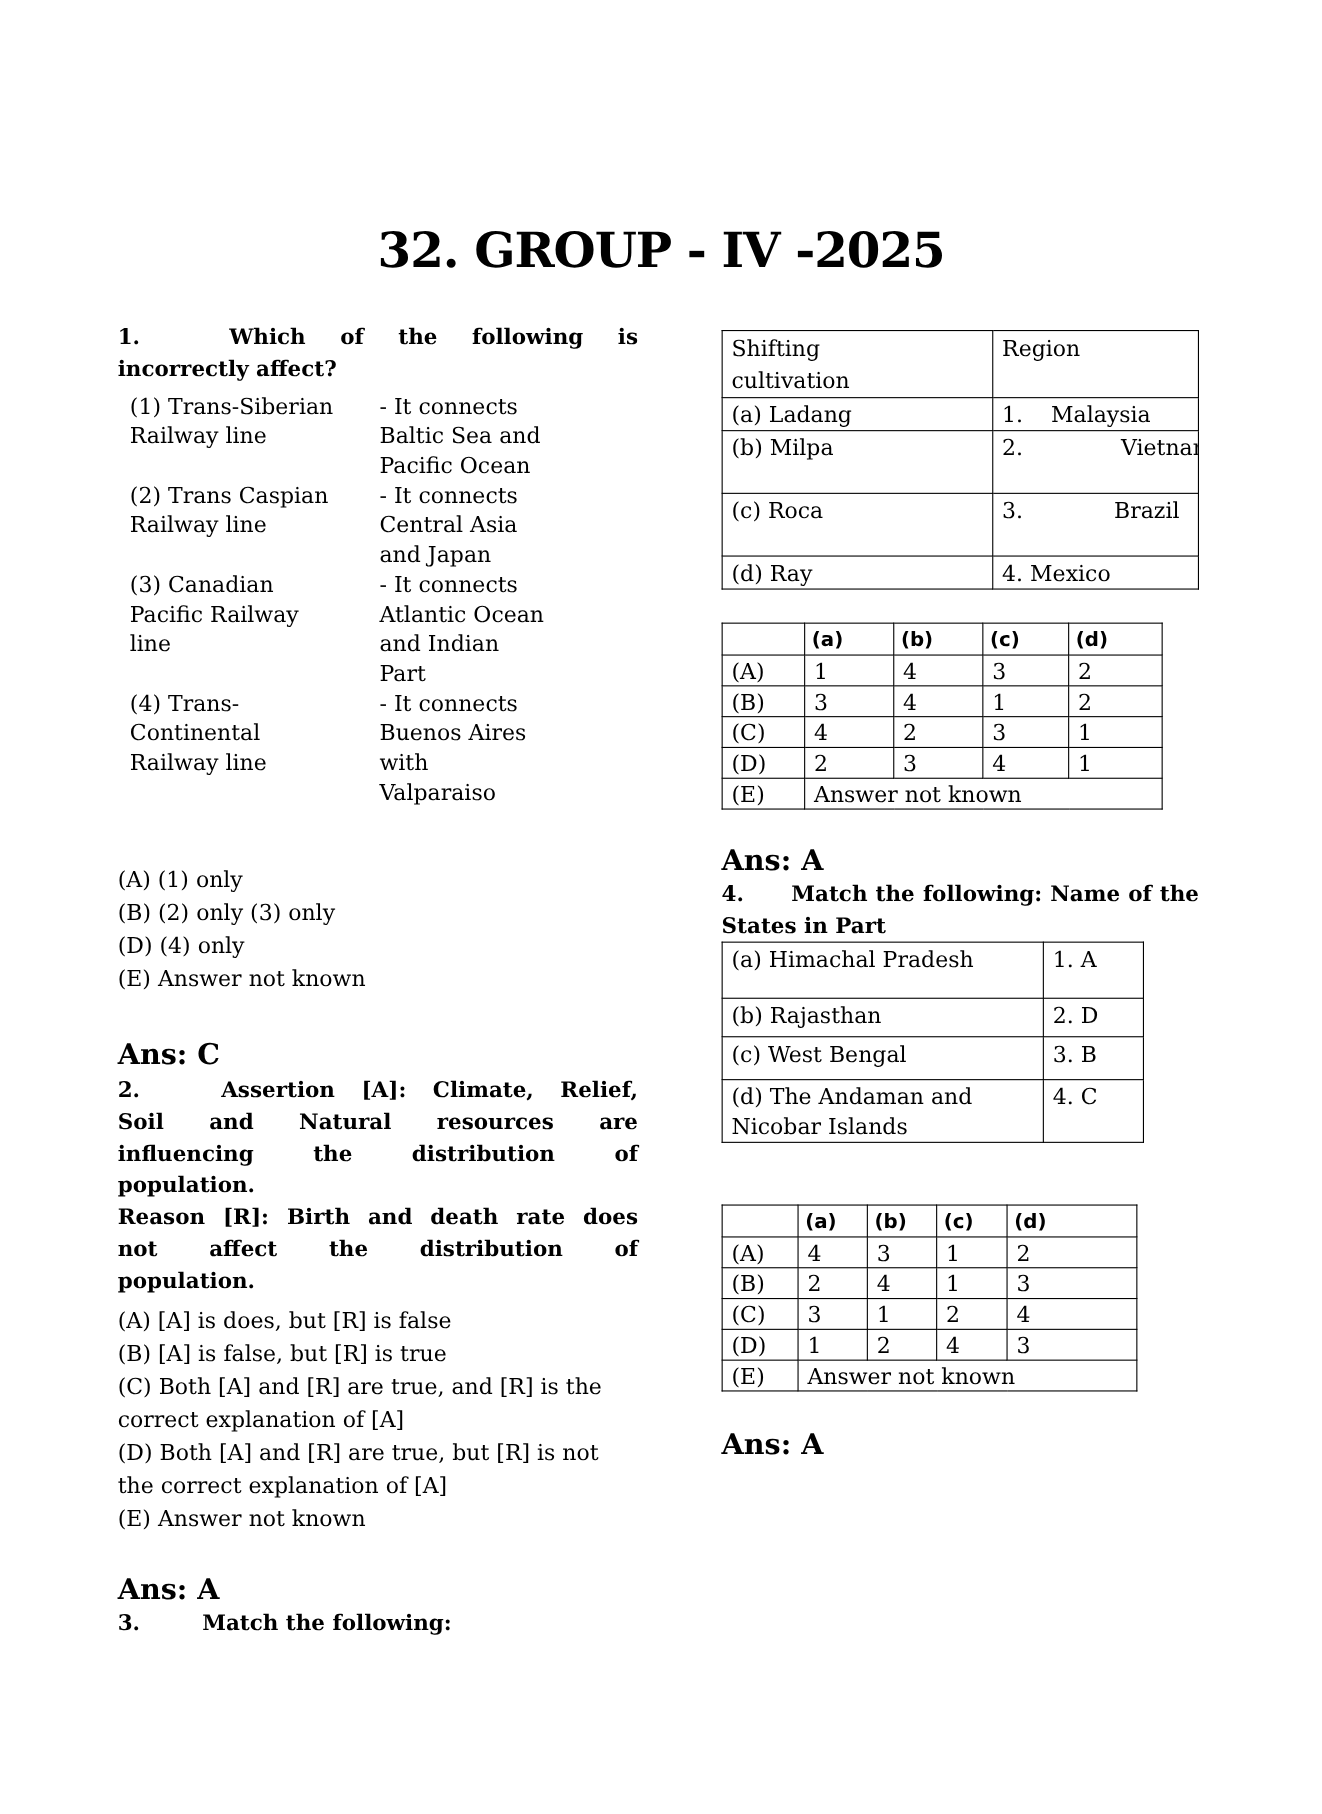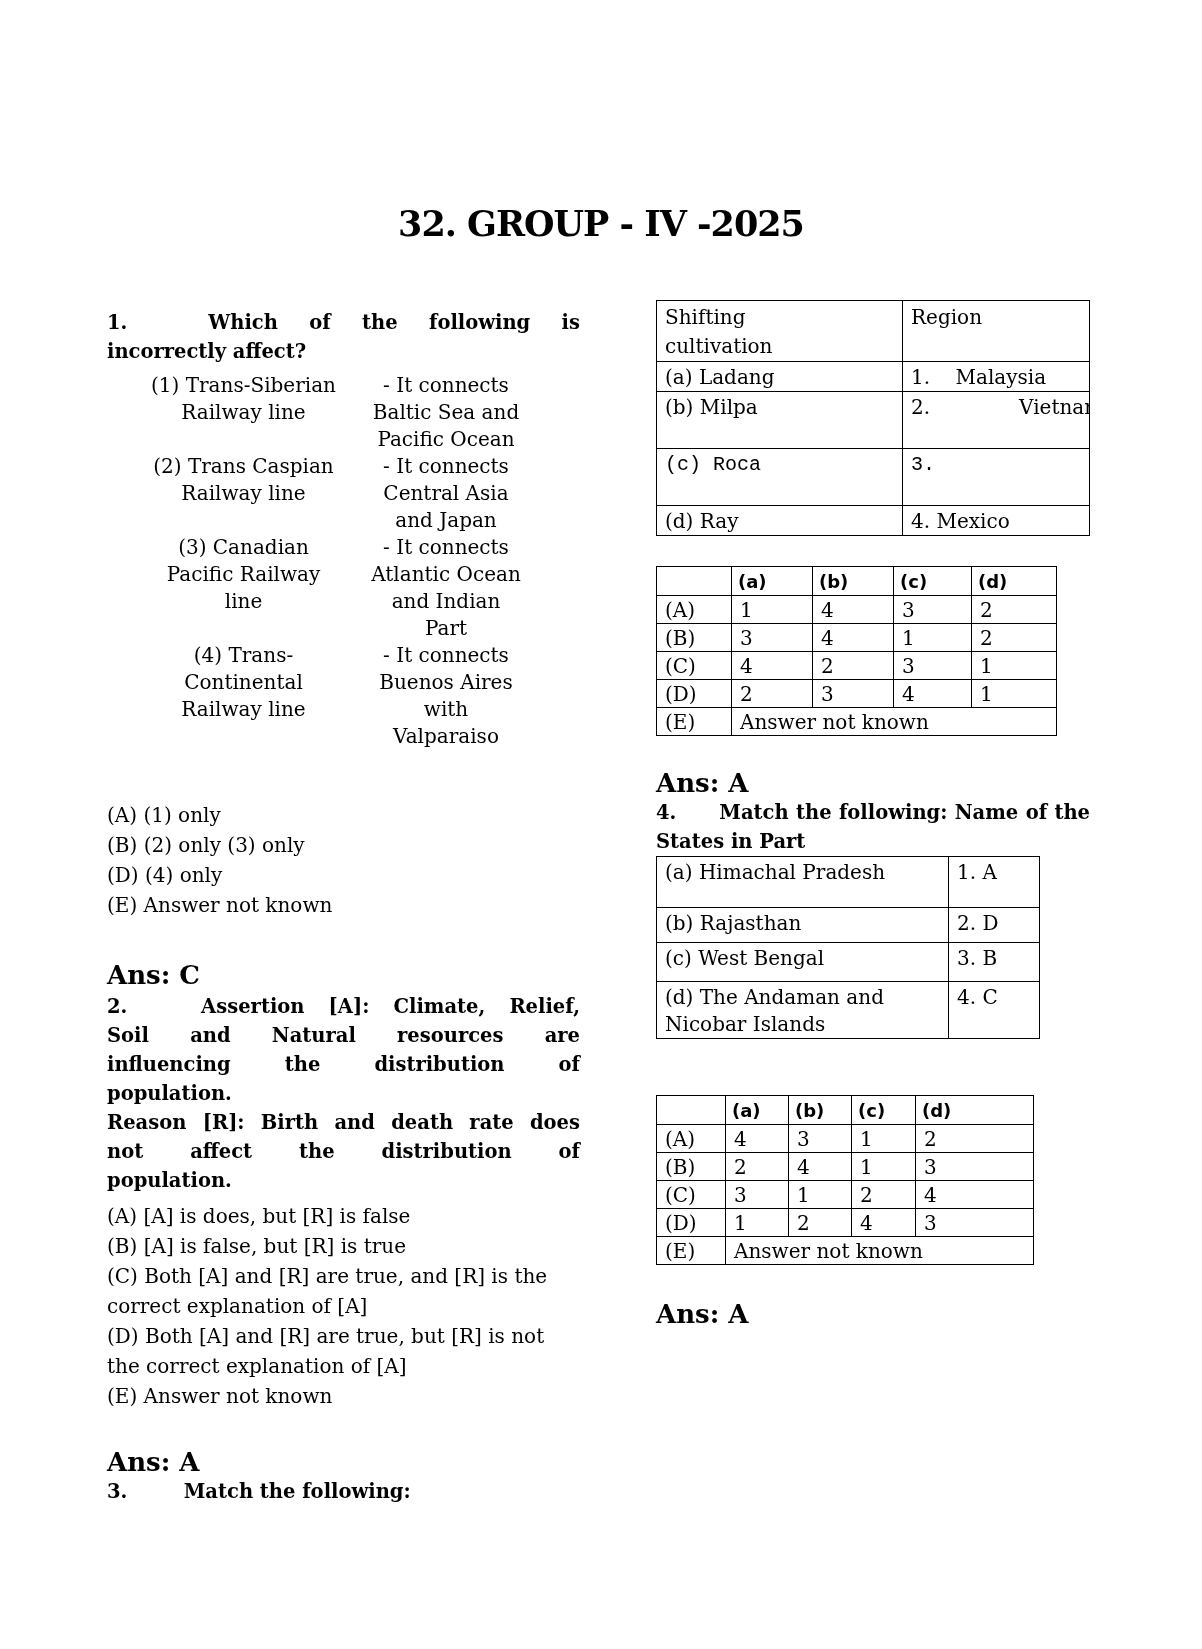--- a/index.html
+++ b/index.html
@@ -8,37 +8,37 @@
     width:1202px;height:1649px;
     margin:0 auto;
     background:#ffffff;
     font-family:"DejaVu Serif","Liberation Serif",serif;
     color:#000;
     font-size:20px;
     overflow:hidden;
   }
   .title{
     position:absolute;top:205px;left:0;width:100%;
-    text-align:center;font-weight:700;font-size:35px;line-height:1.1;
+    text-align:center;font-weight:700;font-size:44px;line-height:1.1;
     letter-spacing:-1px;
   }
   .col{position:absolute;}
-  .col-left{left:107px;top:308px;width:473px;}
+  .col-left{left:107px;top:292px;width:473px;}
   .col-right{left:656px;top:300px;width:434px;}
 
   .line{line-height:29px;}
   .para{font-weight:700;}
   .para .line{line-height:29px;font-size:19.5px;}
   .jline{text-align:justify;text-align-last:justify;}
   .qnum{display:inline-block;width:70px;}
   .q4h .qnum{width:56px;}
 
   .pairs{
     display:grid;grid-template-columns:227px 178px;
-    margin-left:23px;margin-top:6px;text-align:center;
+    margin-left:11px;margin-top:6px;
   }
   .pairs .line{line-height:27px;}
 
   .opts .line{line-height:30px;}
   .q1opts{margin-top:50px;}
   .q2opts{margin-top:6px;}
 
   .ans{font-weight:700;line-height:30px;font-size:26px;}
   .ansc{margin-top:40px;}
   .ansl{margin-top:36px;}
@@ -52,21 +52,21 @@
     vertical-align:top;text-align:left;
     padding:2px 8px 0 8px;
     font-size:20px;font-weight:400;line-height:27px;
     overflow:hidden;
   }
   .t-match{width:434px;}
   .t-match td:nth-child(1){width:229px;}
   .t-match tr:nth-child(1){height:56px;}
   .t-match tr:nth-child(2){height:29px;}
   .t-match tr:nth-child(3){height:57px;}
-  .t-match tr:nth-child(4){height:57px;font-family:Liberation Mono, monospace;}
+  .t-match tr:nth-child(4){height:57px;}
   .t-match tr:nth-child(5){height:29px;}
 
   .t-states{width:384px;}
   .t-states td:nth-child(1){width:275px;}
   .t-states tr:nth-child(1){height:51px;}
   .t-states tr:nth-child(2){height:35px;}
   .t-states tr:nth-child(3){height:39px;}
   .t-states tr:nth-child(4){height:56px;}
 
   .t-matrix tr{height:28px;}

